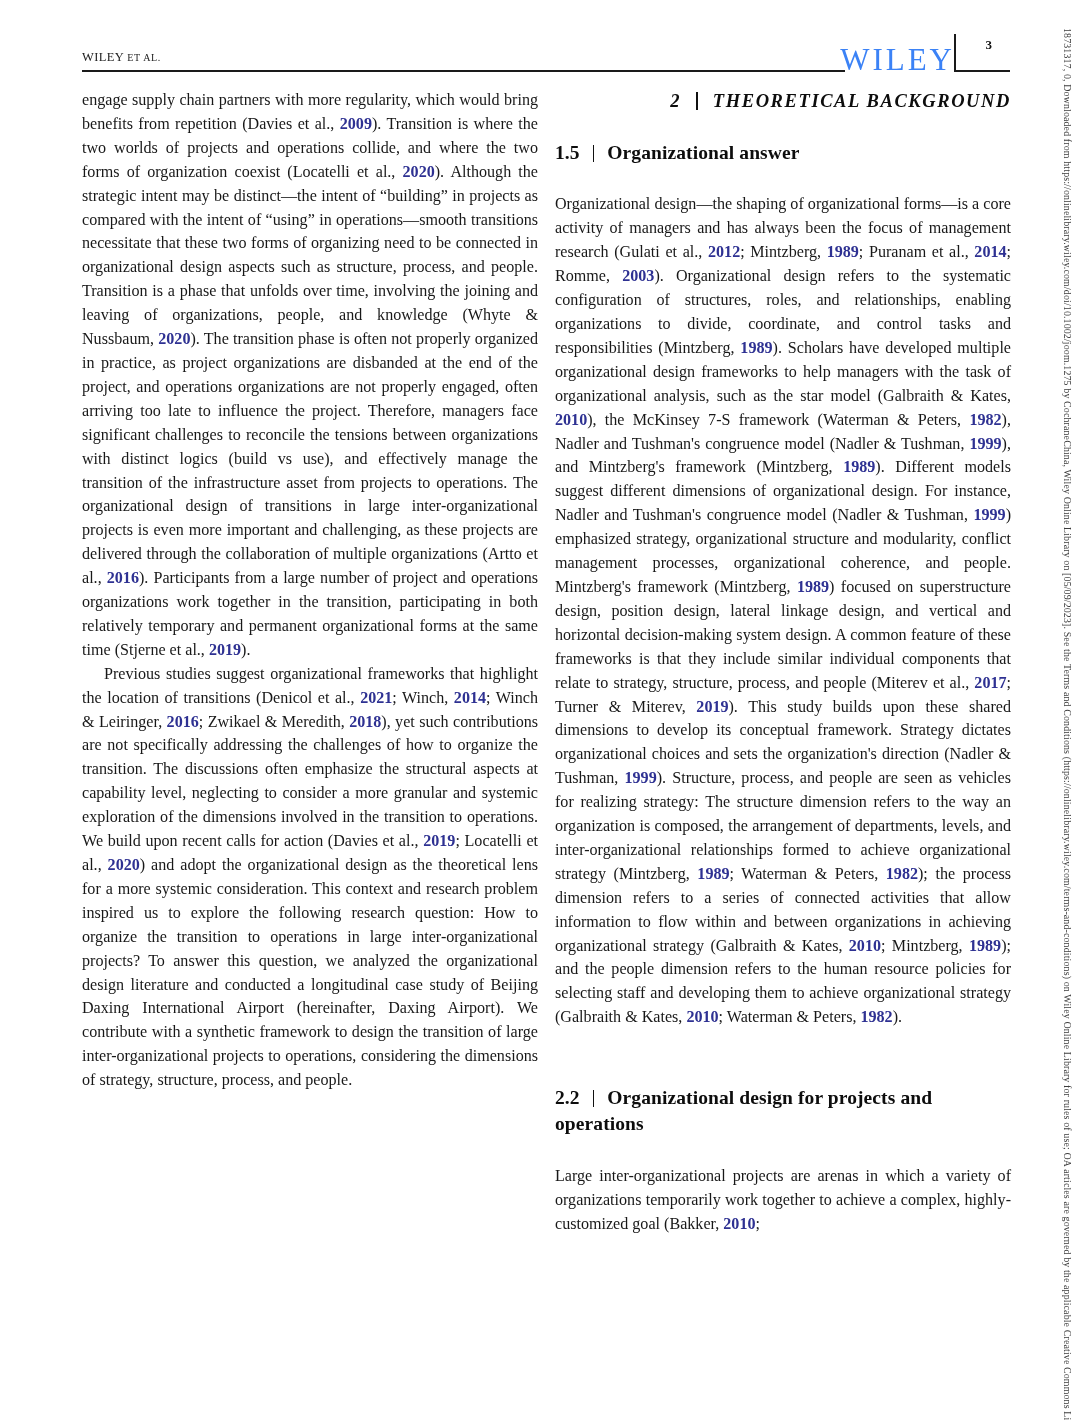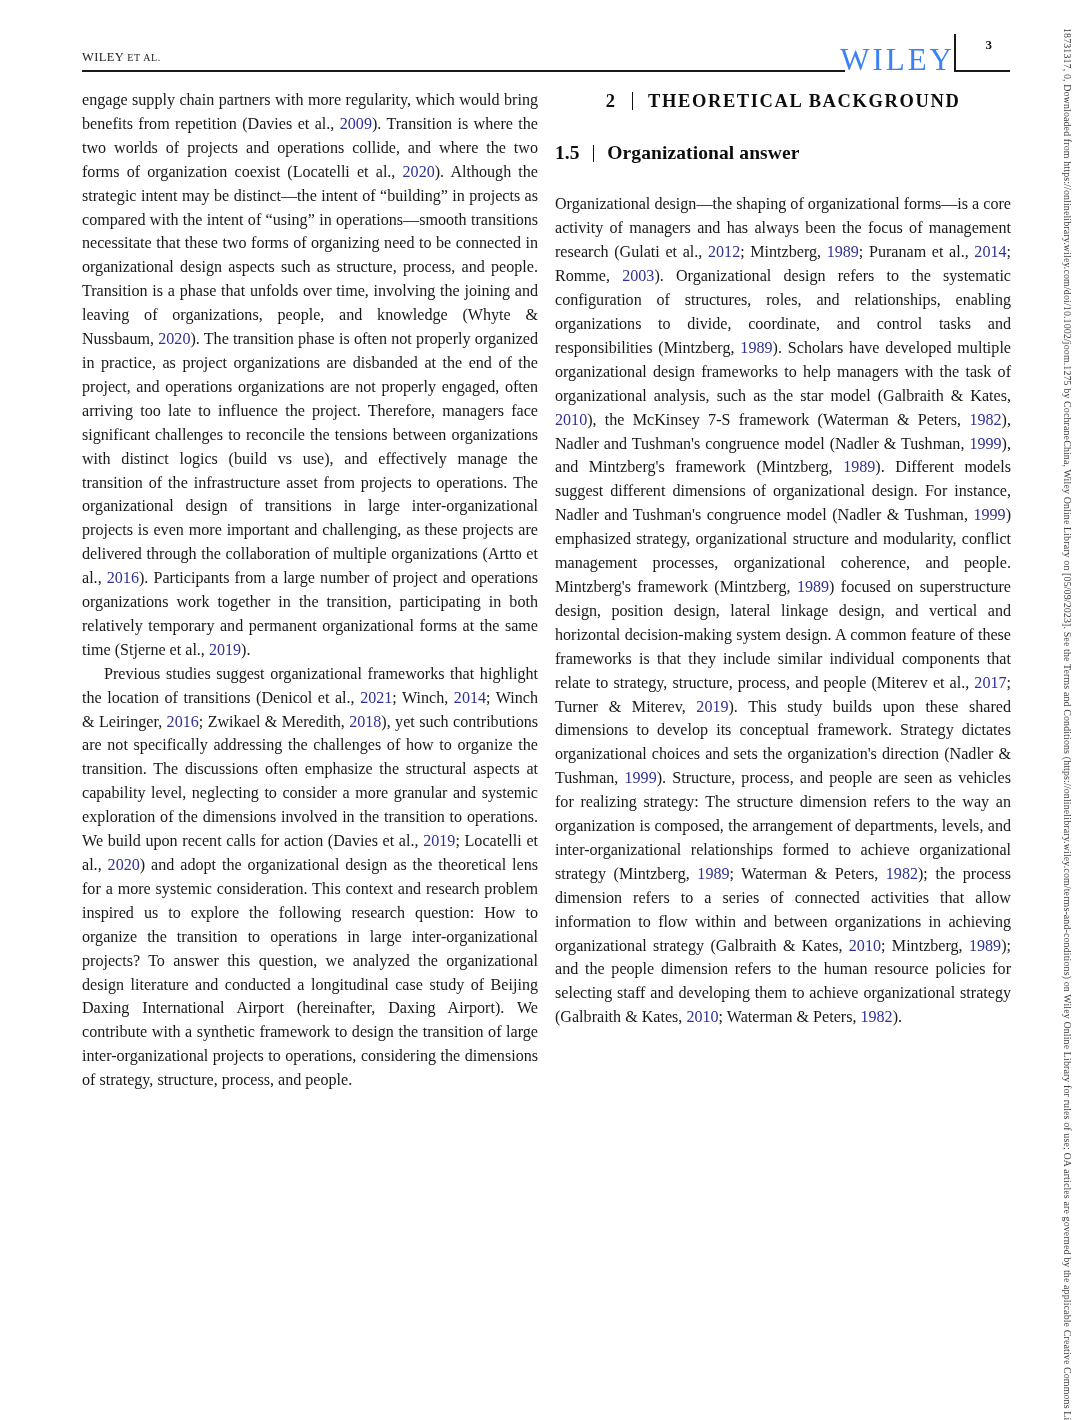--- a/index.html
+++ b/index.html
@@ -43,27 +43,28 @@
     display: flex; gap: 17px;
   }
   .col {
     width: 456px; flex: 0 0 456px;
     font-size: 16.1px; line-height: 23.9px;
     text-align: justify;
     color: #181818;
   }
   .col p { margin: 0; }
   .col p.indent { text-indent: 22px; }
-  .cite { color: var(--cite-color, #2e3192); }
+  .cite { color: var(--cite-color, #2e3192); font-weight: bold; }
 
   
   .sec-head {
     font-weight: bold; font-size: 18.5px; letter-spacing: 1.6px;
     color: #0d0d0d; margin: 2px 0 27px 0; line-height: 1.25;
-    text-align: center;
+    text-align: right;
+    font-style: italic;
   }
   .sub-head {
     font-weight: bold; font-size: 19.5px; letter-spacing: 0.1px;
     color: #0d0d0d; margin: 0 0 27px 0; line-height: 1.3;
     text-align: left;
   }
   .sub-head.second { margin-top: 56px; margin-bottom: 28px; }
   .hsep {
     display: inline-block; width: 1.6px; height: 18px;
     background: #111; margin: 0 15px; vertical-align: -3px;
@@ -102,20 +103,22 @@
       <p class="indent">Previous studies suggest organizational frameworks that highlight the location of transitions (Denicol et al., <span class="cite">2021</span>; Winch, <span class="cite">2014</span>; Winch &amp; Leiringer, <span class="cite">2016</span>; Zwikael &amp; Meredith, <span class="cite">2018</span>), yet such contributions are not specifically addressing the challenges of how to organize the transition. The discussions often emphasize the structural aspects at capability level, neglecting to consider a more granular and systemic exploration of the dimensions involved in the transition to operations. We build upon recent calls for action (Davies et al., <span class="cite">2019</span>; Locatelli et al., <span class="cite">2020</span>) and adopt the organizational design as the theoretical lens for a more systemic consideration. This context and research problem inspired us to explore the following research question: How to organize the transition to operations in large inter-organizational projects? To answer this question, we analyzed the organizational design literature and conducted a longitudinal case study of Beijing Daxing International Airport (hereinafter, Daxing Airport). We contribute with a synthetic framework to design the transition of large inter-organizational projects to operations, considering the dimensions of strategy, structure, process, and people.</p>
     </div>
 
     <div class="col">
       <div class="sec-head"><span>2</span><span class="hsep"></span><span>THEORETICAL BACKGROUND</span></div>
 
       <div class="sub-head"><span>1.5</span><span class="hsep"></span><span>Organizational answer</span></div>
 
       <p>Organizational design—the shaping of organizational forms—is a core activity of managers and has always been the focus of management research (Gulati et al., <span class="cite">2012</span>; Mintzberg, <span class="cite">1989</span>; Puranam et al., <span class="cite">2014</span>; Romme, <span class="cite">2003</span>). Organizational design refers to the systematic configuration of structures, roles, and relationships, enabling organizations to divide, coordinate, and control tasks and responsibilities (Mintzberg, <span class="cite">1989</span>). Scholars have developed multiple organizational design frameworks to help managers with the task of organizational analysis, such as the star model (Galbraith &amp; Kates, <span class="cite">2010</span>), the McKinsey 7-S framework (Waterman &amp; Peters, <span class="cite">1982</span>), Nadler and Tushman's congruence model (Nadler &amp; Tushman, <span class="cite">1999</span>), and Mintzberg's framework (Mintzberg, <span class="cite">1989</span>). Different models suggest different dimensions of organizational design. For instance, Nadler and Tushman's congruence model (Nadler &amp; Tushman, <span class="cite">1999</span>) emphasized strategy, organizational structure and modularity, conflict management processes, organizational coherence, and people. Mintzberg's framework (Mintzberg, <span class="cite">1989</span>) focused on superstructure design, position design, lateral linkage design, and vertical and horizontal decision-making system design. A common feature of these frameworks is that they include similar individual components that relate to strategy, structure, process, and people (Miterev et al., <span class="cite">2017</span>; Turner &amp; Miterev, <span class="cite">2019</span>). This study builds upon these shared dimensions to develop its conceptual framework. Strategy dictates organizational choices and sets the organization's direction (Nadler &amp; Tushman, <span class="cite">1999</span>). Structure, process, and people are seen as vehicles for realizing strategy: The structure dimension refers to the way an organization is composed, the arrangement of departments, levels, and inter-organizational relationships formed to achieve organizational strategy (Mintzberg, <span class="cite">1989</span>; Waterman &amp; Peters, <span class="cite">1982</span>); the process dimension refers to a series of connected activities that allow information to flow within and between organizations in achieving organizational strategy (Galbraith &amp; Kates, <span class="cite">2010</span>; Mintzberg, <span class="cite">1989</span>); and the people dimension refers to the human resource policies for selecting staff and developing them to achieve organizational strategy (Galbraith &amp; Kates, <span class="cite">2010</span>; Waterman &amp; Peters, <span class="cite">1982</span>).</p>
 
+      <div class="sub-head second"><span>2.2</span><span class="hsep"></span><span>Organizational design for projects and operations</span></div>
 
+      <p>Large inter-organizational projects are arenas in which a variety of organizations temporarily work together to achieve a complex, highly-customized goal (Bakker, <span class="cite">2010</span>;</p>
     </div>
 
   </div>
 
   <div class="side-note">18731317, 0, Downloaded from https://onlinelibrary.wiley.com/doi/10.1002/joom.1275 by CochraneChina, Wiley Online Library on [05/09/2023]. See the Terms and Conditions (https://onlinelibrary.wiley.com/terms-and-conditions) on Wiley Online Library for rules of use; OA articles are governed by the applicable Creative Commons License</div>
 
 </div>
 
 </body></html>

